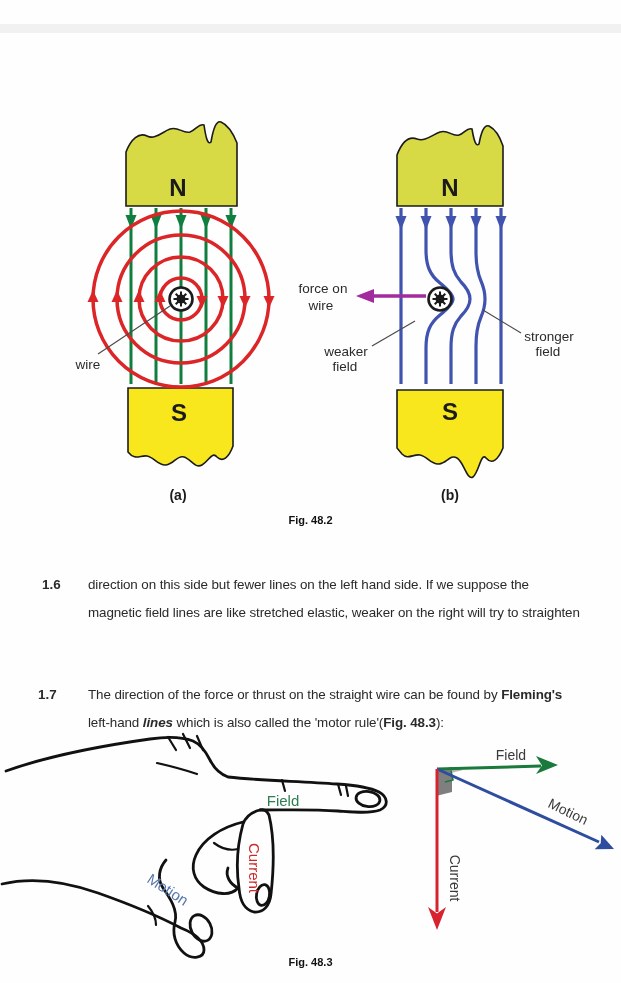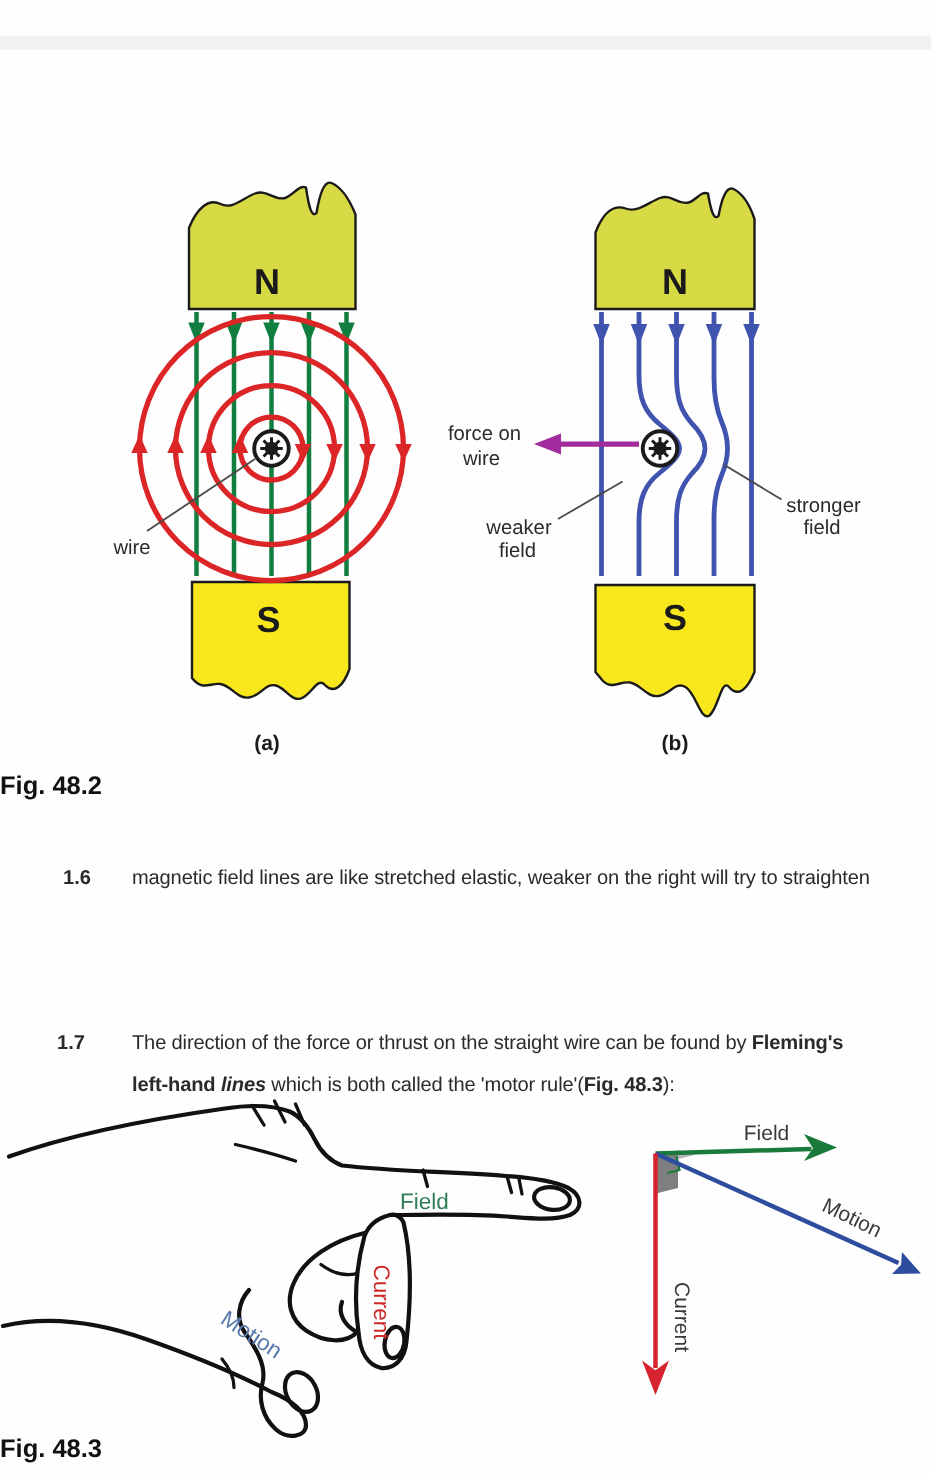--- a/index.html
+++ b/index.html
@@ -1,21 +1,21 @@
 <!DOCTYPE html>
 <html><head>
 <meta charset="utf-8">
 <style>
   html,body{margin:0;padding:0;background:#fff;}
   .page{position:relative;width:621px;height:983px;background:#fefefe;overflow:hidden;
         font-family:"Liberation Sans",sans-serif;color:#2a2a2a;}
   .top-band{position:absolute;left:0;top:24px;width:621px;height:9px;}
   svg{position:absolute;left:0;top:0;}
-  .caption{position:absolute;left:0;width:621px;text-align:left;font-weight:bold;
-           font-size:17px;color:#111;}
+  .caption{position:absolute;left:0;width:621px;text-align:center;font-weight:bold;
+           font-size:11px;color:#111;}
   .cap-482{top:514px;}
   .cap-483{top:956px;}
   .para-num{position:absolute;font-weight:bold;font-size:13.4px;line-height:27.5px;}
   .para-body{position:absolute;font-size:13.4px;line-height:27.5px;letter-spacing:-0.1px;
              white-space:nowrap;}
   .tline{height:27.5px;}
   text{font-family:"Liberation Sans",sans-serif;}
   .dlabel{font-size:13.5px;}
   .pole{font-size:24px;font-weight:bold;}
   .pcap{font-size:14px;font-weight:bold;}
@@ -177,23 +177,24 @@
       <text class="alabel" x="511" y="760" text-anchor="middle" fill="#3a3a3a">Field</text>
       <text class="alabel" x="566" y="816" text-anchor="middle" transform="rotate(26 566 816)" fill="#3a3a3a">Motion</text>
       <text class="alabel" x="450" y="878" text-anchor="middle" transform="rotate(90 450 878)" fill="#3a3a3a">Current</text>
     </g>
   </svg>
 
   <div class="caption cap-482">Fig. 48.2</div>
 
   <div class="para-num" style="left:42px;top:571px;text-align:center;">1.6</div>
   <div class="para-body" style="left:88px;top:571px;">
+      <div class="tline"><span>direction on this side but fewer lines on the left hand side. If we suppose the</span></div>
       <div class="tline"><span>magnetic field lines are like stretched elastic, weaker on the right will try to straighten</span></div>
     </div>
 
   <div class="para-num" style="left:38px;top:681px;">1.7</div>
   <div class="para-body" style="left:88px;top:681px;">
       <div class="tline"><span>The direction of the force or thrust on the straight wire can be found by </span><span style="font-weight: bold; text-align: center;">Fleming's</span></div>
-      <div class="tline"><span style="font-weight: bold;">left-hand </span><span style="font-weight: bold; font-style: italic;">lines</span><span> which is both called the 'motor rule'(</span><span style="font-weight: bold;">Fig. 48.3</span><span>):</span></div>
+      <div class="tline"><span style="font-weight: normal;">left-hand </span><span style="font-weight: bold; font-style: italic;">lines</span><span> which is also called the 'motor rule'(</span><span style="font-weight: bold;">Fig. 48.3</span><span>):</span></div>
     </div>
 
   <div class="caption cap-483">Fig. 48.3</div>
 </div>
 
 </body></html>

